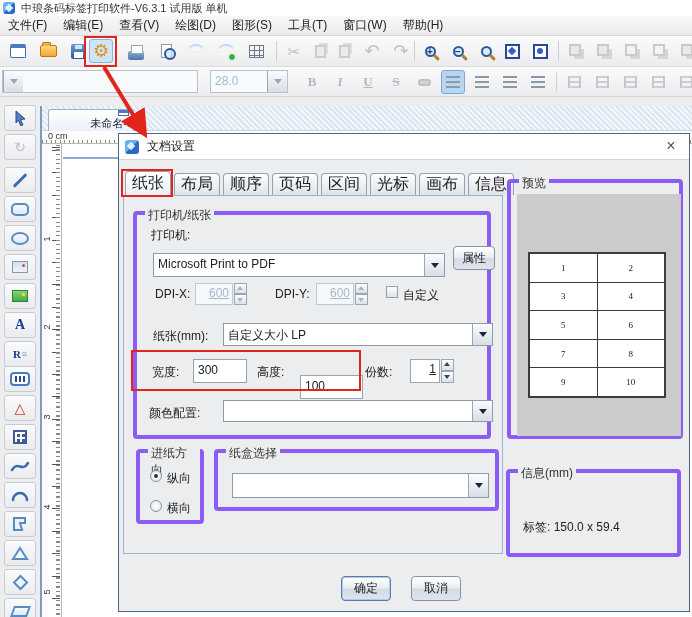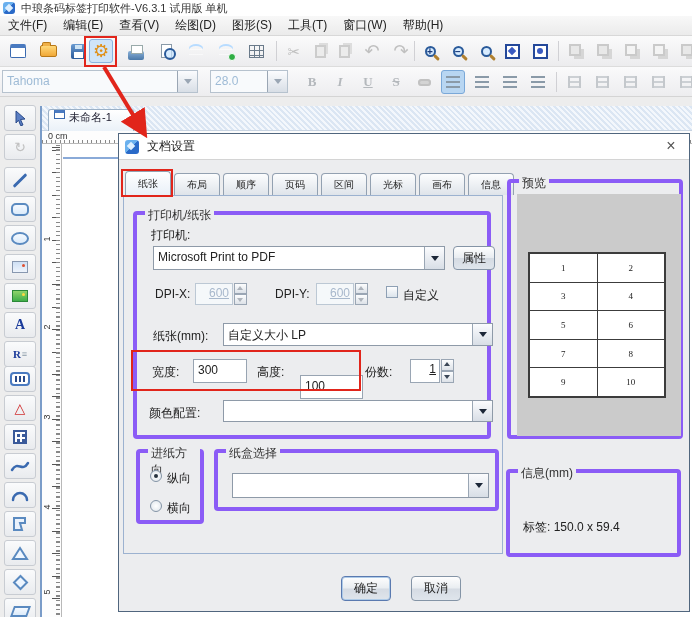--- a/index.html
+++ b/index.html
@@ -91,36 +91,36 @@
   .rt-lines { font-size:9px; color:#8a9aa8; margin-left:1px; }
   .barico { width:20px; height:14px; border:2px solid #4a7ac0; border-radius:4px; padding:2px 3px; background:#fff; }
   .barico>div { width:100%; height:100%; background:repeating-linear-gradient(to right,#2a4a8a 0 2px,transparent 2px 4px); }
   .qrico { width:14px; height:14px; border:2px solid #3a5a9a; background:#fff; position:relative; }
   .qrico::after { content:""; position:absolute; left:2px; top:2px; width:3px; height:3px; background:#3a5a9a; box-shadow:5px 0 0 #3a5a9a,0 5px 0 #3a5a9a,5px 5px 0 #3a5a9a; }
   .skewico { width:17px; height:11px; border:2px solid #5a8ac0; background:linear-gradient(#f4f9ff,#dcebfa); transform:skewX(-20deg); }
   .red-tri { color:#d03030; font-size:14px; font-weight:bold; line-height:1; }
 
   #accent-line { position:absolute; left:40px; top:9px; width:2px; height:511px; background:#7a9cc8; }
   #tabbar { position:absolute; left:42px; top:9px; width:650px; height:25px; background:repeating-linear-gradient(45deg,#f3f7fc 0 2px,#dbe6f3 2px 4px); border-bottom:1px solid #c8d4e2; }
-  #doc-tab { position:absolute; left:6px; top:3px; width:86px; height:22px; background:linear-gradient(#ffffff,#eaf1f8); border:1px solid #9ab0c6; border-bottom:none; border-radius:3px 3px 0 0; display:flex; align-items:flex-start; font-size:11px; color:#223; }
+  #doc-tab { position:absolute; left:6px; top:3px; width:86px; height:22px; background:linear-gradient(#ffffff,#eaf1f8); border:1px solid #9ab0c6; border-bottom:none; border-radius:3px 3px 0 0; display:flex; align-items:flex-end; font-size:11px; color:#223;flex-direction:column; }
   #doc-tab .mini-win { width:11px; height:9px; border:1px solid #3a6ab0; border-top:3px solid #4a7ac0; background:#fff; margin:0 4px 0 5px; }
   #hruler { position:absolute; left:42px; top:34px; width:650px; height:13px; background:#fdfdfd; border-bottom:1px solid #b8b8b8; background-image:repeating-linear-gradient(to right,#888 0 1px,transparent 1px 4.5px); background-size:100% 3px; background-position:0 bottom; background-repeat:no-repeat; font-size:9px; color:#333; }
   #hruler .origin { position:absolute; left:6px; top:0; }
   #vruler { position:absolute; left:42px; top:47px; width:20px; height:473px; background:#fdfdfd; border-right:1px solid #b8b8b8; background-image:repeating-linear-gradient(to bottom,#888 0 1px,transparent 1px 4.5px),repeating-linear-gradient(to bottom,#555 0 1px,transparent 1px 22.4px); background-size:4px 100%,8px 100%; background-position:right 1px top 6px,right 1px top 6px; background-repeat:repeat-y; }
   .vmark { position:absolute; left:2px; font-size:9px; color:#333; transform:rotate(-90deg); }
   #canvas { position:absolute; left:62px; top:47px; width:630px; height:473px; background:#fff; }
   #page-edge { position:absolute; left:1px; top:13px; width:57px; height:2px; background:#8aaad8; }
 
   
   #dialog { position:absolute; left:118px; top:36px; width:572px; height:479px; background:#ecedef; border:1px solid #50667e; z-index:50; }
   #dlg-titlebar { position:absolute; left:0; top:0; width:100%; height:26px; background:#fff; border-bottom:1px solid #d4d4d4; display:flex; align-items:center; }
   #dlg-titlebar .applogo { width:14px; height:14px; margin:0 8px 0 6px; }
   #dlg-title { font-size:12px; color:#222; }
   #dlg-close { position:absolute; right:8px; top:2px; width:20px; height:20px; display:flex; align-items:center; justify-content:center; font-size:16px; color:#555; }
-  .tab { position:absolute; top:2px; height:22px; width:46px; border:1px solid #93a1b1; border-bottom:none; border-radius:4px 4px 0 0; background:linear-gradient(#fcfdfe,#dfe4ea); font-size:10px; display:flex; align-items:center; justify-content:center; color:#222;text-align:right; }
+  .tab { position:absolute; top:2px; height:22px; width:46px; border:1px solid #93a1b1; border-bottom:none; border-radius:4px 4px 0 0; background:linear-gradient(#fcfdfe,#dfe4ea); font-size:16px; display:flex; align-items:center; justify-content:center; color:#222;text-align:right; }
   .tab.active { top:0; height:24px; background:linear-gradient(#feffff,#e9f0f8); z-index:2; }
   #dlg-tabs { position:absolute; left:0; top:37px; width:572px; height:24px; }
   #tab-panel { position:absolute; left:4px; top:61px; width:380px; height:359px; border:1px solid #9cb2d0; background:#ecedef; }
   .grp { position:absolute; border:4px solid #8b5cf6; border-radius:4px; }
   .grp>.gt { position:absolute; top:-8px; left:8px; background:#ecedef; padding:0 3px; font-size:12px; color:#333; }
   .pgrid { position:absolute; display:grid; grid-template-columns:repeat(2,1fr); grid-auto-rows:1fr; border:2px solid #3c3c3c; background:#3c3c3c; gap:1px; }
   .pcell { background:#fff; display:flex; align-items:center; justify-content:center; font-family:"Liberation Serif",serif; font-size:9px; color:#222; }
 
   
   .red-rect { position:absolute; border:2px solid #e1251b; z-index:70; pointer-events:none; }
@@ -228,21 +228,20 @@
   <div class="tbtn" style="left:648px">
       <div class="grpico" style="background:#f4f4f4"></div>
     </div>
   <div class="tbtn" style="left:676px">
       <div class="grpico"></div>
     </div>
 </div>
 
 <div id="toolbar2">
   <div class="combo dis" style="left:2px; top:3px; width:196px; height:23px">
-    <div class="cval">Tahoma</div>
     <div class="cbtn"></div>
   </div>
   <div class="combo dis" style="left:210px; top:3px; width:78px; height:23px">
     <div class="cval">28.0</div>
     <div class="cbtn"></div>
   </div>
   <div class="tbtn" style="left:300px">
       <span class="fmt">B</span>
     </div>
   <div class="tbtn" style="left:328px">
@@ -398,21 +397,21 @@
       <div class="tab" style="left:251px">光标</div>
       <div class="tab" style="left:300px">画布</div>
       <div class="tab" style="left:349px">信息</div>
     </div>
 
     <div id="tab-panel"></div>
 
     <div class="grp" style="left:14px; top:77px; width:358px; height:228px">
       <div class="gt">打印机/纸张</div>
       <div class="lbl" style="left:14px; top:12px">打印机:</div>
-      <div class="combo" style="left:16px; top:31px; width:292px; height:24px">
+      <div class="combo" style="left:16px; top:38px; width:292px; height:24px">
         <div class="cval">Microsoft Print to PDF</div>
         <div class="cbtn"></div>
       </div>
       <div class="btn" style="left:316px; top:31px; width:42px; height:24px">属性</div>
 
       <div class="lbl" style="left:18px; top:72px">DPI-X:</div>
       <div class="spin disabled" style="left:58px; top:68px; width:52px; height:22px">
         <div class="sfield">600</div>
         <div class="sbtns">
             <div class="sb up"></div>

